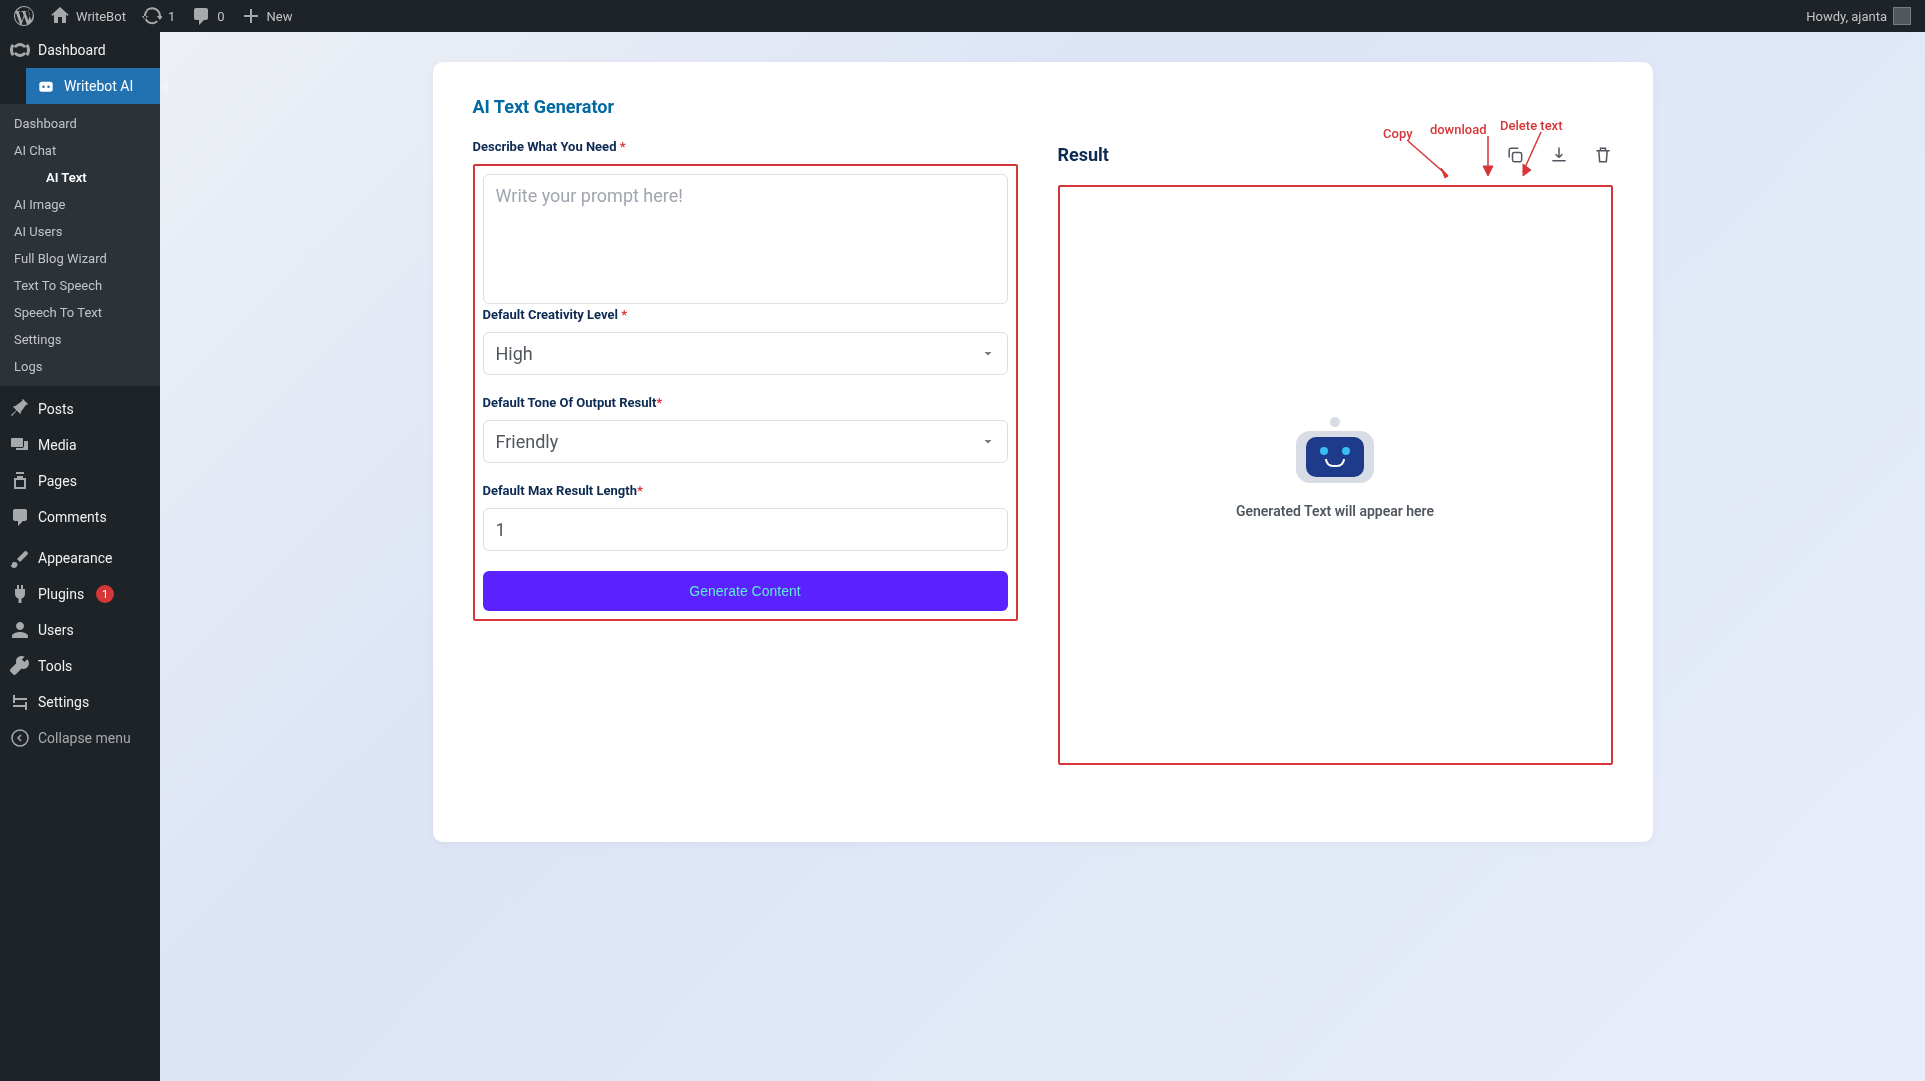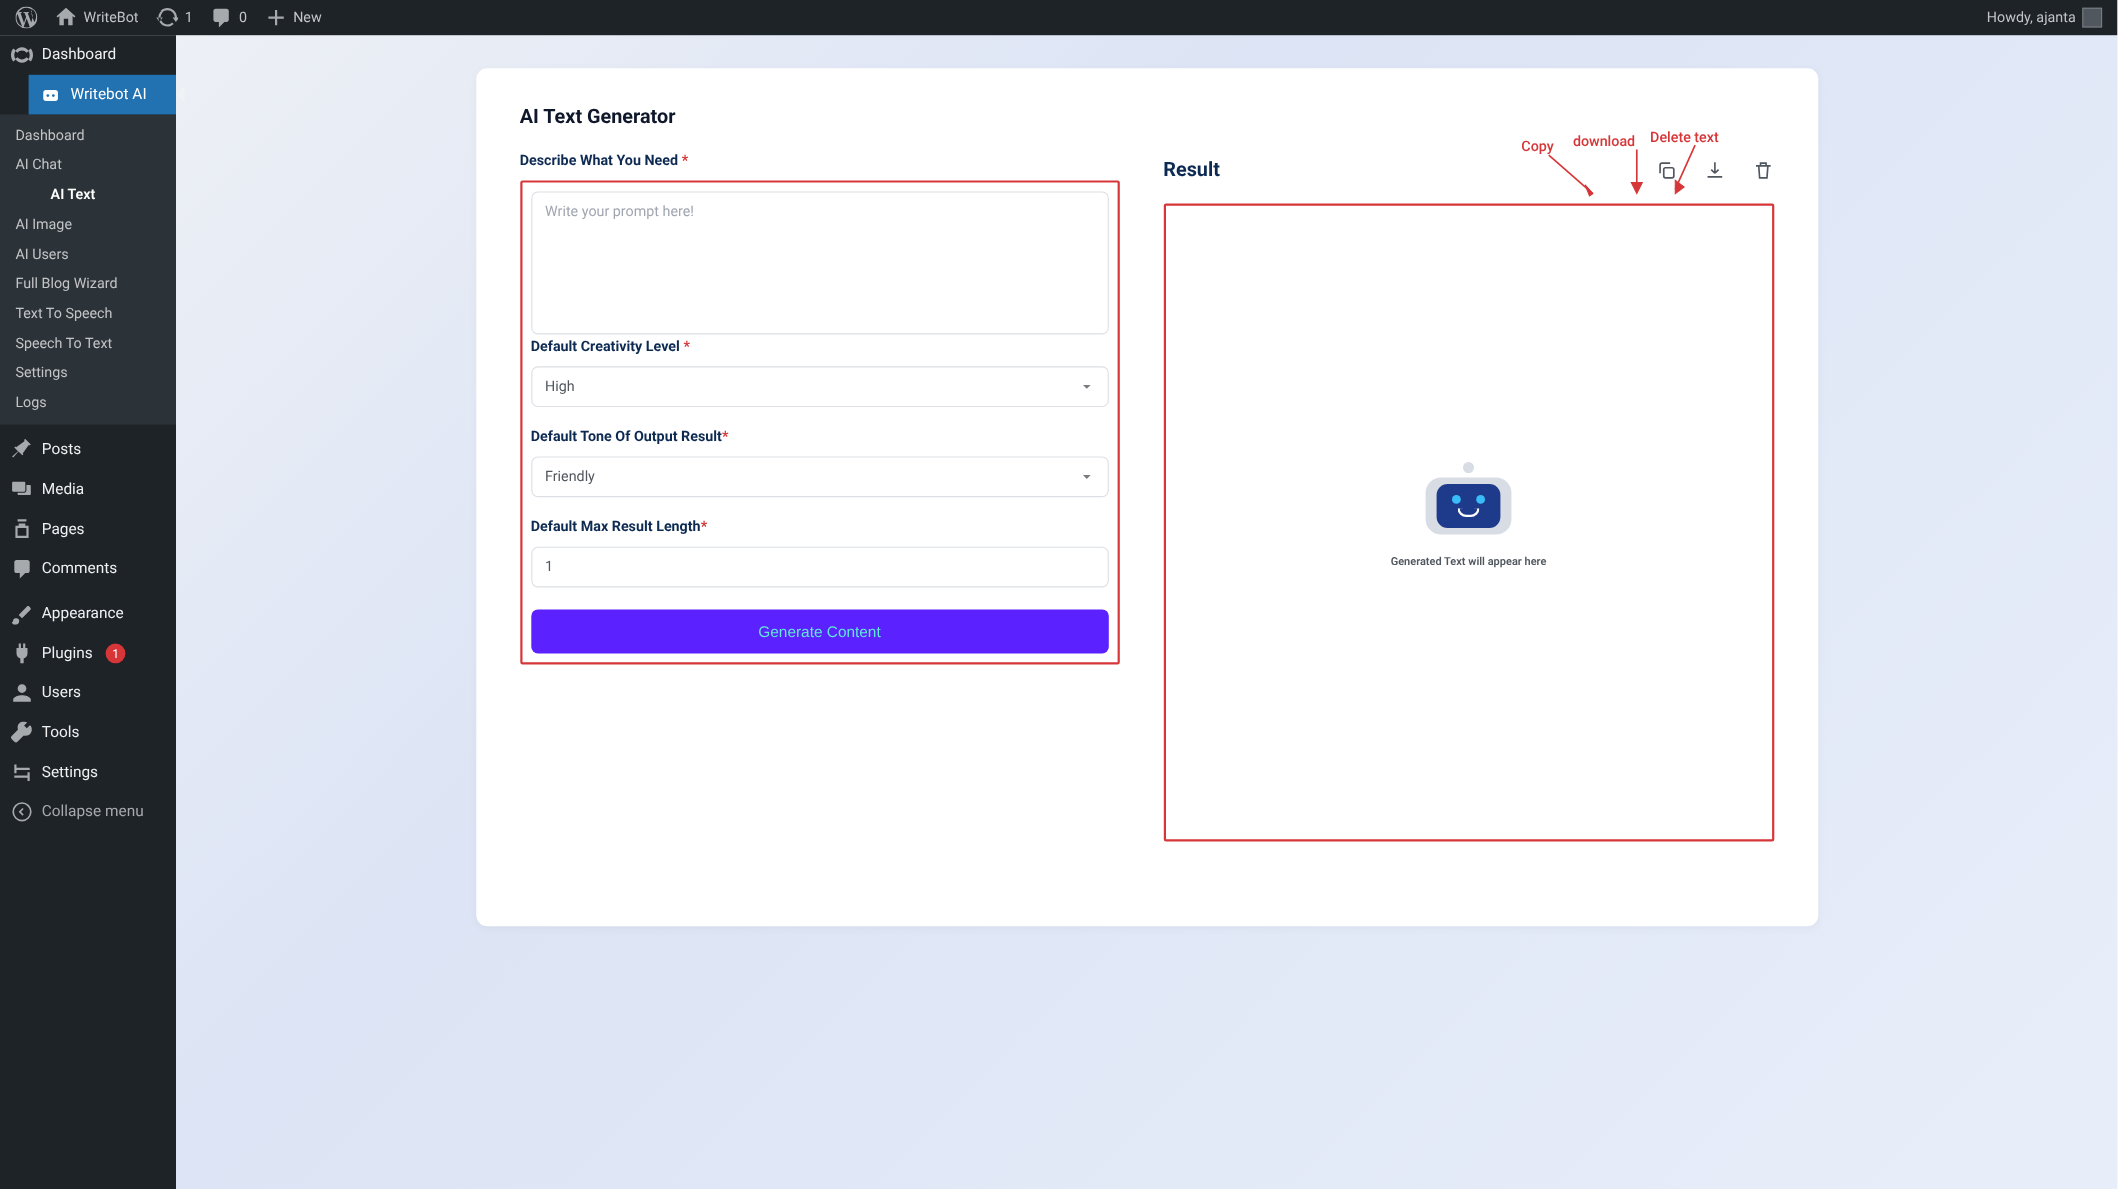--- a/index.html
+++ b/index.html
@@ -76,32 +76,32 @@
 .card {
   background: #fff; border-radius: 10px; box-shadow: 0 2px 8px rgba(0,0,0,0.04);
   padding: 34px 40px;
 }
 .main-card {
   width: 1220px; margin: 0 auto; display: flex; gap: 40px; min-height: 780px;
 }
 .left-col { flex: 1; }
 .right-col { width: 555px; position: relative; }
 
-.page-title { font-size: 18px; font-weight: 700; color: #0f172a; margin-bottom: 22px; }
+.page-title { font-size: 18px; font-weight: 700; color: #0369a1; margin-bottom: 22px; }
 
 .form-label { font-size: 13px; font-weight: 700; color: #0d2a52; margin-bottom: 10px; margin-top: 20px; }
 .form-label:first-of-type { margin-top: 0; }
 .req { color: #d63638; }
 
 .red-box { border: 2px solid #d63638; padding: 8px; border-radius: 2px; }
 .left-red-box { margin-top: 0; }
 
 textarea.inp, input.inp, .select-wrap {
   width: 100%; border: 1px solid #dcdfe4; border-radius: 6px;
-  padding: 10px 12px; font-size: 13px; color: #50575e; background: #fff;
+  padding: 10px 12px; font-size: 18px; color: #50575e; background: #fff;
   font-family: inherit;
 }
 textarea.inp { height: 130px; resize: none; }
 textarea.inp::placeholder, input.inp::placeholder { color: #a0a5b0; }
 .select-wrap { display:flex; align-items:center; justify-content:space-between; cursor:pointer; }
 .select-wrap svg { width:14px; height:14px; fill:#787c82; }
 
 .btn-primary {
   width: 100%; background: #5b21ff; color: #5eead4; border: none;
   padding: 12px; font-size: 14px; border-radius: 6px; cursor: pointer;
@@ -128,21 +128,21 @@
   width:6px; height:6px; background:#d8dce4; border-radius:50%;
   box-shadow: 0 -2px 0 2px #d8dce4;
 }
 .bot-inner {
   width: 58px; height: 40px; background: #1e3a8a; border-radius: 10px;
   display:flex; flex-direction:column; align-items:center; justify-content:center; gap:4px;
 }
 .bot-eyes { display:flex; gap:14px; }
 .bot-eye { width:8px; height:8px; background:#38bdf8; border-radius:50%; }
 .bot-smile { width:20px; height:8px; border:2.5px solid #fff; border-top:none; border-radius:0 0 12px 12px; }
-.result-placeholder { color:#50575e; font-weight:600; font-size:10px; }
+.result-placeholder { color:#50575e; font-weight:600; font-size:14px; }
 
 
 .annot { position:absolute; color:#d63638; font-size:13px; font-weight:500; pointer-events:none; }
 .arrow-svg { position:absolute; pointer-events:none; }
 .arrow-svg line, .arrow-svg polygon { stroke:#d63638; fill:#d63638; }
 
 .annot-copy { top: 30px; right: 200px; }
 .annot-download { top: 26px; right: 126px; }
 .annot-delete { top: 22px; right: 50px; }
 </style>

